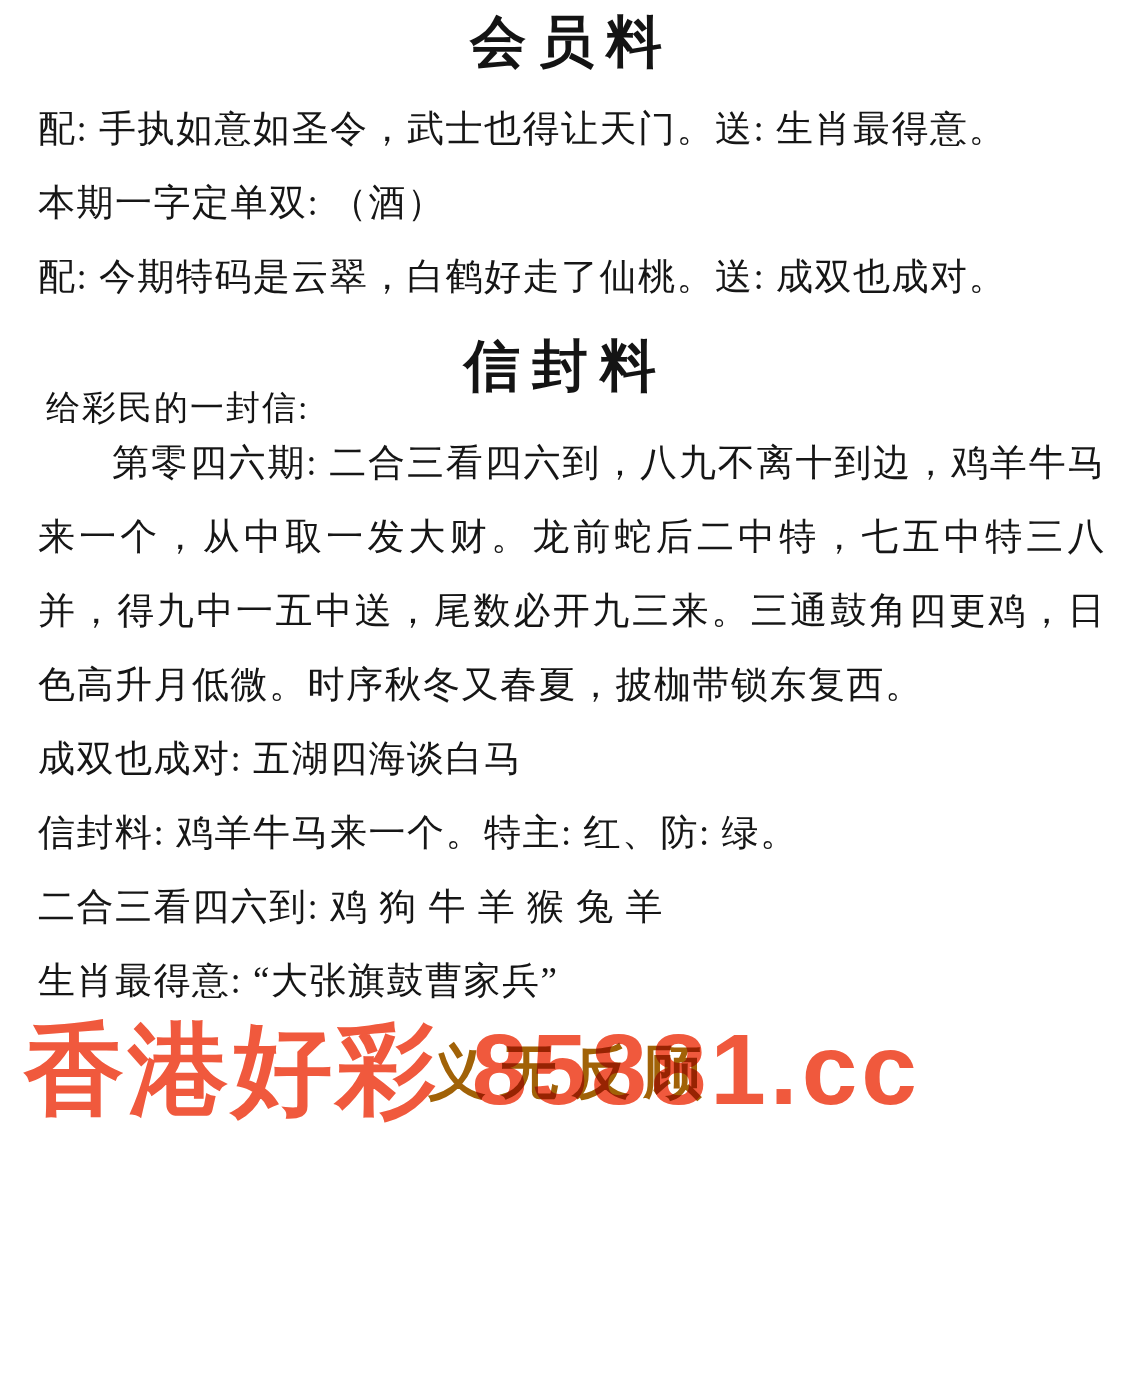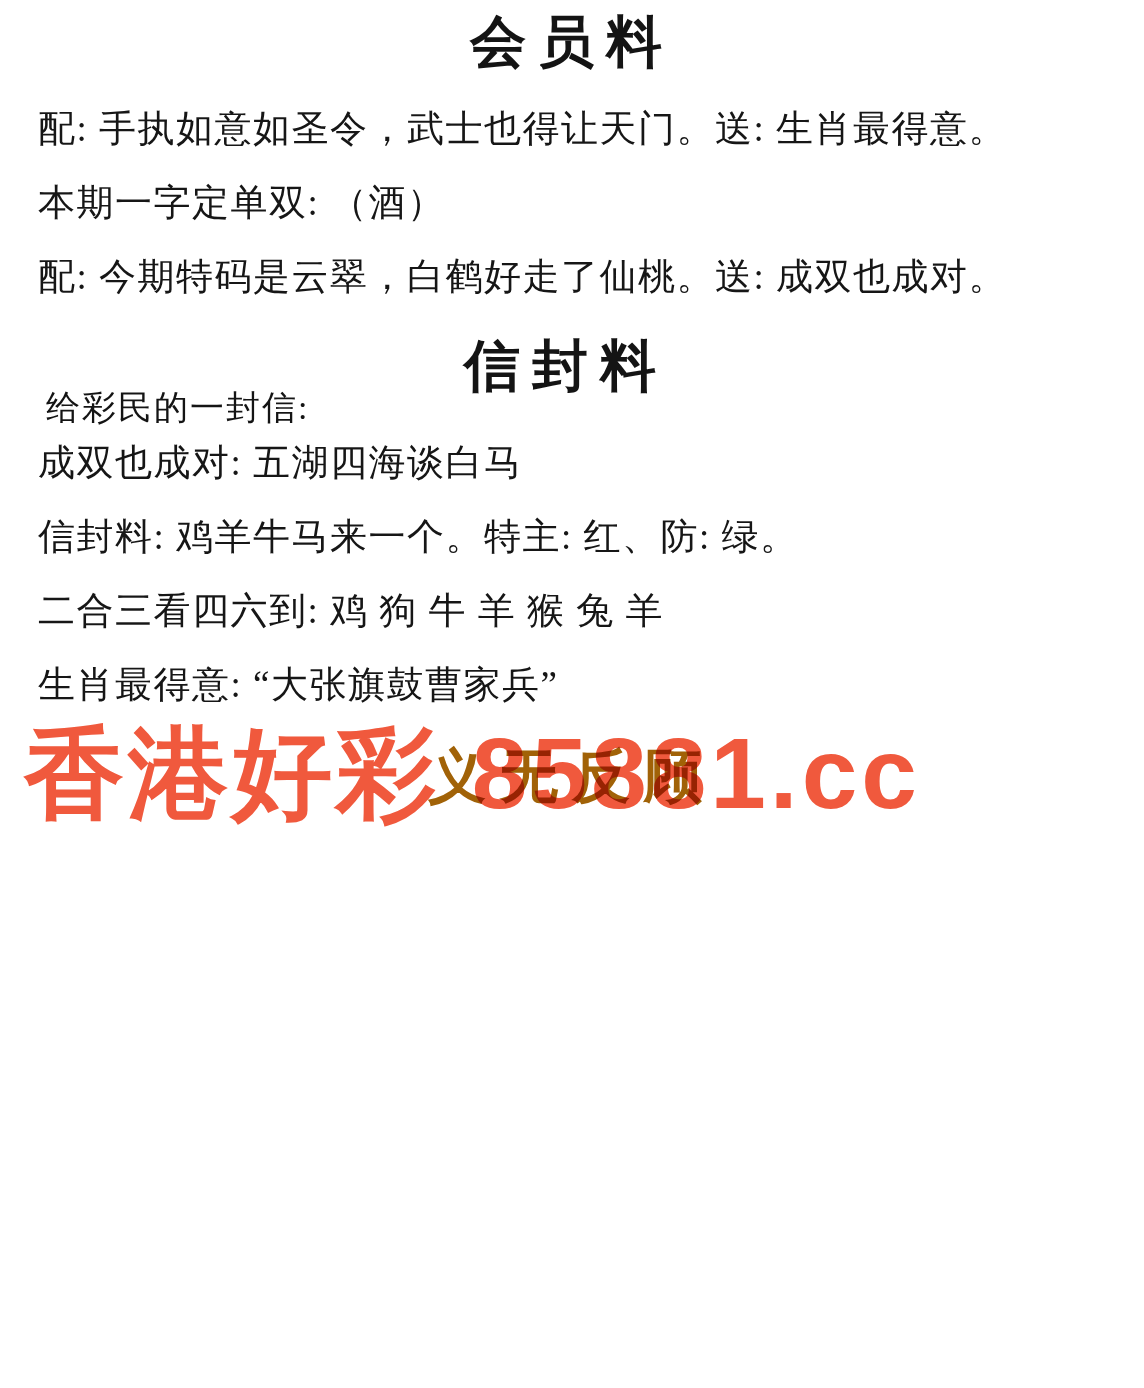--- a/index.html
+++ b/index.html
@@ -97,20 +97,21 @@
 
   <p class="body-text">本期一字定单双: （酒）</p>
 
   <p class="body-text">配: 今期特码是云翠，白鹤好走了仙桃。送: 成双也成对。</p>
 
   <div class="env-header">
     <h1 class="section-title">信封料</h1>
     <span class="letter-label">给彩民的一封信:</span>
   </div>
 
+  <p class="body-text para">第零四六期: 二合三看四六到，八九不离十到边，鸡羊牛马来一个，从中取一发大财。龙前蛇后二中特，七五中特三八并，得九中一五中送，尾数必开九三来。三通鼓角四更鸡，日色高升月低微。时序秋冬又春夏，披枷带锁东复西。</p>
 
   <p class="body-text">成双也成对: 五湖四海谈白马</p>
 
   <p class="body-text">信封料: 鸡羊牛马来一个。特主: 红、防: 绿。</p>
 
   <p class="body-text">二合三看四六到: 鸡 狗 牛 羊 猴 兔 羊</p>
 
   <p class="body-text">生肖最得意: “大张旗鼓曹家兵”</p>
 
   <div class="footer">

